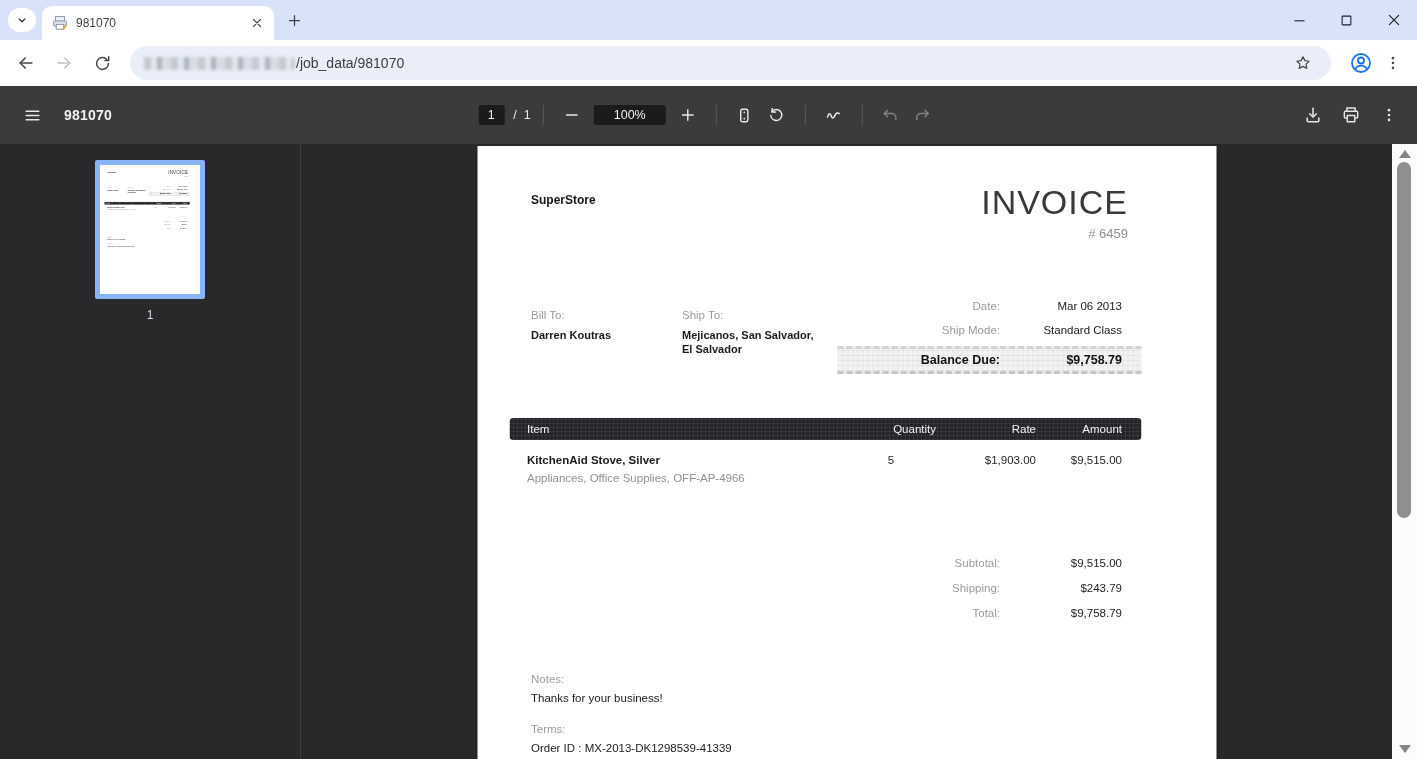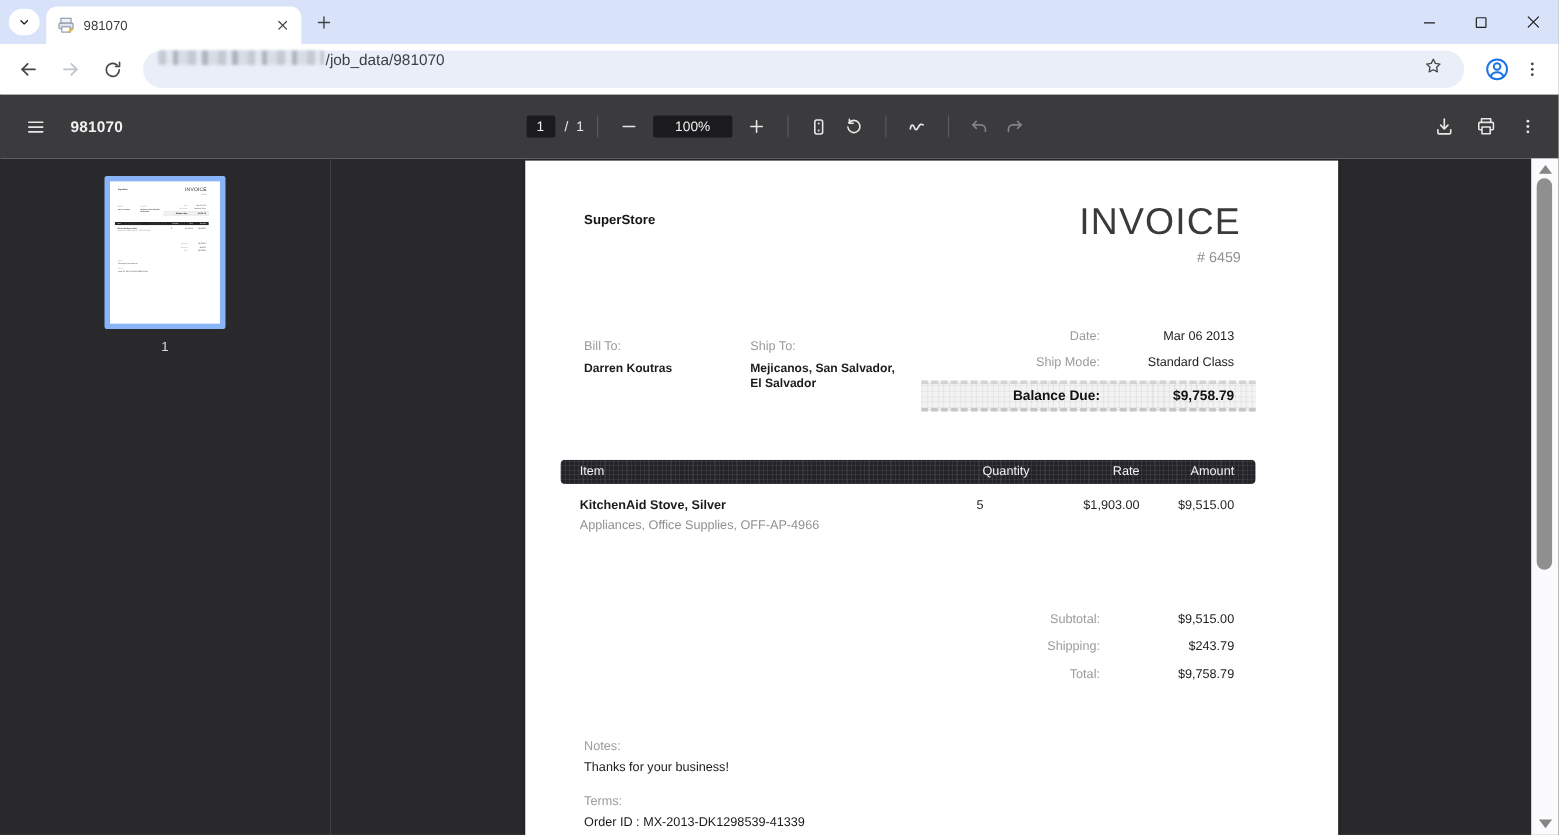--- a/index.html
+++ b/index.html
@@ -27,21 +27,21 @@
   .new-tab-btn { width:28px; height:28px; margin-left:6px; display:flex; align-items:center; justify-content:center; border-radius:50%; cursor:pointer; }
   .win-controls { margin-left:auto; display:flex; height:100%; }
   .win-btn { width:47px; height:100%; display:flex; align-items:center; justify-content:center; cursor:pointer; }
 
   
   .urlrow { height:46px; background:#fff; display:flex; align-items:center; }
   .nav-btn { width:32px; height:32px; display:flex; align-items:center; justify-content:center; border-radius:50%; margin-left:6px; cursor:pointer; }
   .nav-btn:first-child { margin-left:10px; }
   .omnibox {
     flex:1; height:34px; background:#e9eef9; border-radius:17px; margin:0 14px 0 12px;
-    display:flex; align-items:flex-start; padding:0 14px; cursor:text;
+    display:flex; align-items:center; padding:0 14px; cursor:text;
   }
   .redacted-url {
     width:150px; height:13px; border-radius:2px; margin-right:2px;
     background:repeating-linear-gradient(90deg,#c4c9d2 0 7px,#e2e6ed 7px 13px,#aeb4bf 13px 18px,#d8dde5 18px 27px);
     filter:blur(1.6px);
   }
   .url-text { font-size:14px; color:#3c4043; }
   .omni-star { margin-left:auto; width:28px; height:28px; display:flex; align-items:center; justify-content:center; cursor:pointer; }
   .profile-btn, .browser-kebab { width:32px; height:32px; display:flex; align-items:center; justify-content:center; border-radius:50%; cursor:pointer; }
   .browser-kebab { margin-right:8px; }

